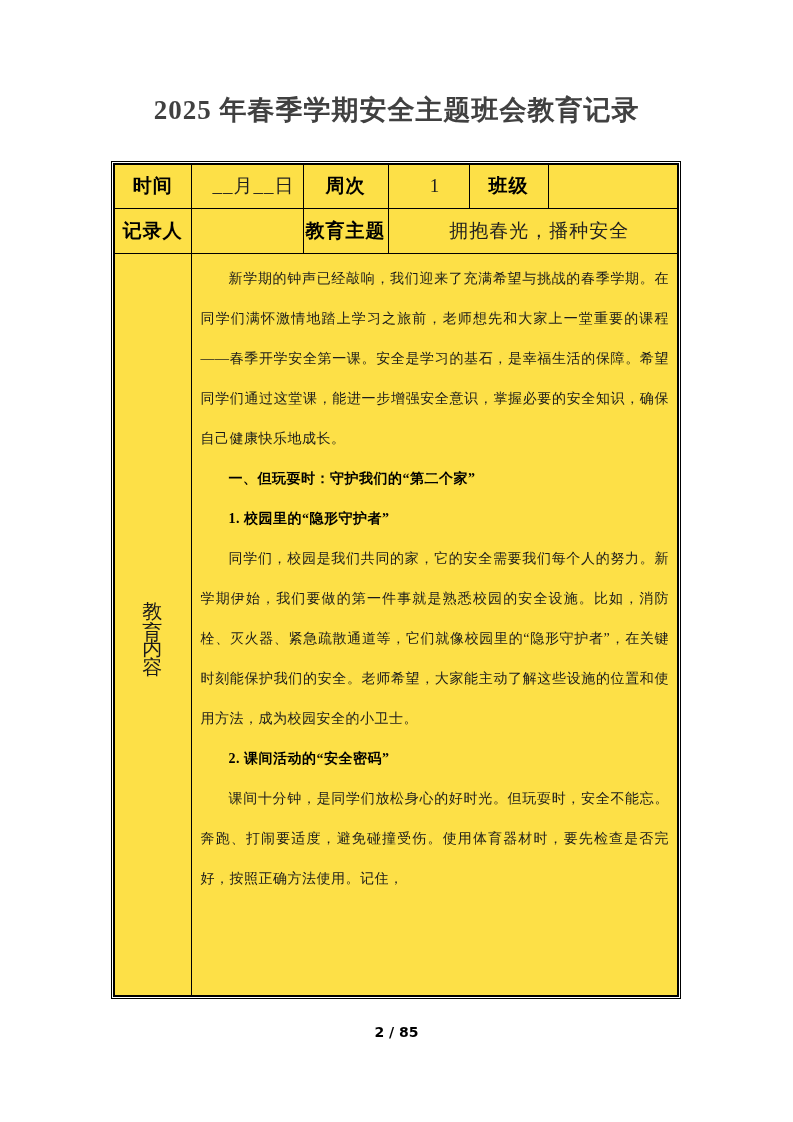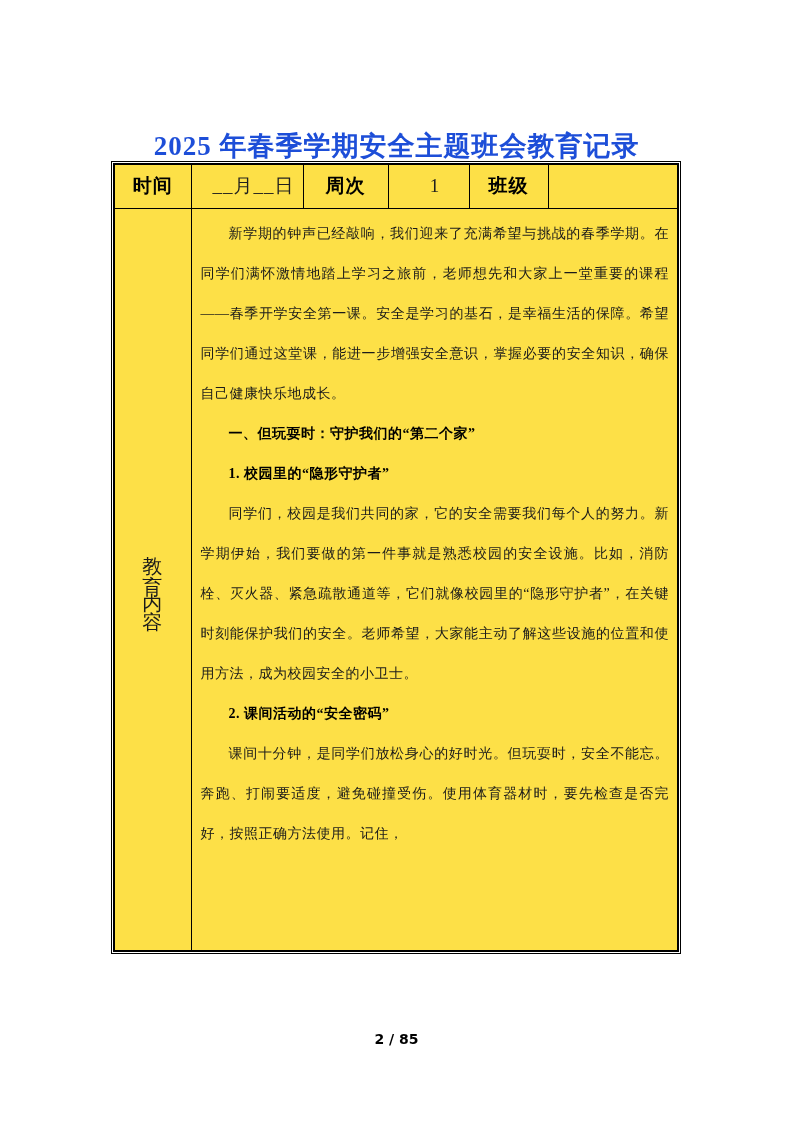--- a/index.html
+++ b/index.html
@@ -17,24 +17,23 @@
     background: #ffffff;
     overflow: hidden;
   }
   .doc-title {
     position: absolute;
     top: 92px; left: 0;
     width: 100%;
     text-align: center;
     font-size: 27px;
     font-weight: bold;
-    color: #1d4ed8;
+    color: #404040;
     letter-spacing: 1px;
     white-space: nowrap;
-    margin-top: 36px;
   }
   table.record-table {
     position: absolute;
     left: 113px; top: 163px;
     width: 564px;
     table-layout: fixed;
     border-collapse: collapse;
     border: 2px solid #000000;
     outline: 1px solid #000000;
     outline-offset: 1px;
@@ -95,21 +94,20 @@
   .blk.h { text-indent: 2em; font-weight: bold; color: #000000; }
   .page-footer {
     position: absolute;
     top: 1024px; left: 0;
     width: 100%;
     text-align: center;
     font-family: "DejaVu Sans", sans-serif;
     font-weight: bold;
     font-size: 14px;
     color: #000000;
-    margin-top: 7px;
   }
 </style>
 </head>
 <body>
 
 <div class="page">
 
   <div class="doc-title">2025 年春季学期安全主题班会教育记录</div>
 
   <table class="record-table">
@@ -123,20 +121,26 @@
     </colgroup>
     <tbody>
       <tr class="r1">
         <td class="hdr">时间</td>
         <td class="val">__月__日</td>
         <td class="hdr">周次</td>
         <td class="val">1</td>
         <td class="hdr">班级</td>
         <td class="val"></td>
       </tr>
+      <tr class="r2">
+        <td class="hdr">记录人</td>
+        <td class="val"></td>
+        <td class="hdr">教育主题</td>
+        <td class="val" colspan="3">拥抱春光，播种安全</td>
+      </tr>
       <tr class="r3">
         <td class="vert-cell">
           <span class="vert-text">教育内容</span>
         </td>
         <td class="content-cell" colspan="5">
           <div class="content-inner" id="content-blocks">
               <div class="blk p">新学期的钟声已经敲响，我们迎来了充满希望与挑战的春季学期。在同学们满怀激情地踏上学习之旅前，老师想先和大家上一堂重要的课程——春季开学安全第一课。安全是学习的基石，是幸福生活的保障。希望同学们通过这堂课，能进一步增强安全意识，掌握必要的安全知识，确保自己健康快乐地成长。</div>
               <div class="blk h">一、但玩耍时：守护我们的“第二个家”</div>
               <div class="blk h">1. 校园里的“隐形守护者”</div>
               <div class="blk p">同学们，校园是我们共同的家，它的安全需要我们每个人的努力。新学期伊始，我们要做的第一件事就是熟悉校园的安全设施。比如，消防栓、灭火器、紧急疏散通道等，它们就像校园里的“隐形守护者”，在关键时刻能保护我们的安全。老师希望，大家能主动了解这些设施的位置和使用方法，成为校园安全的小卫士。</div>

